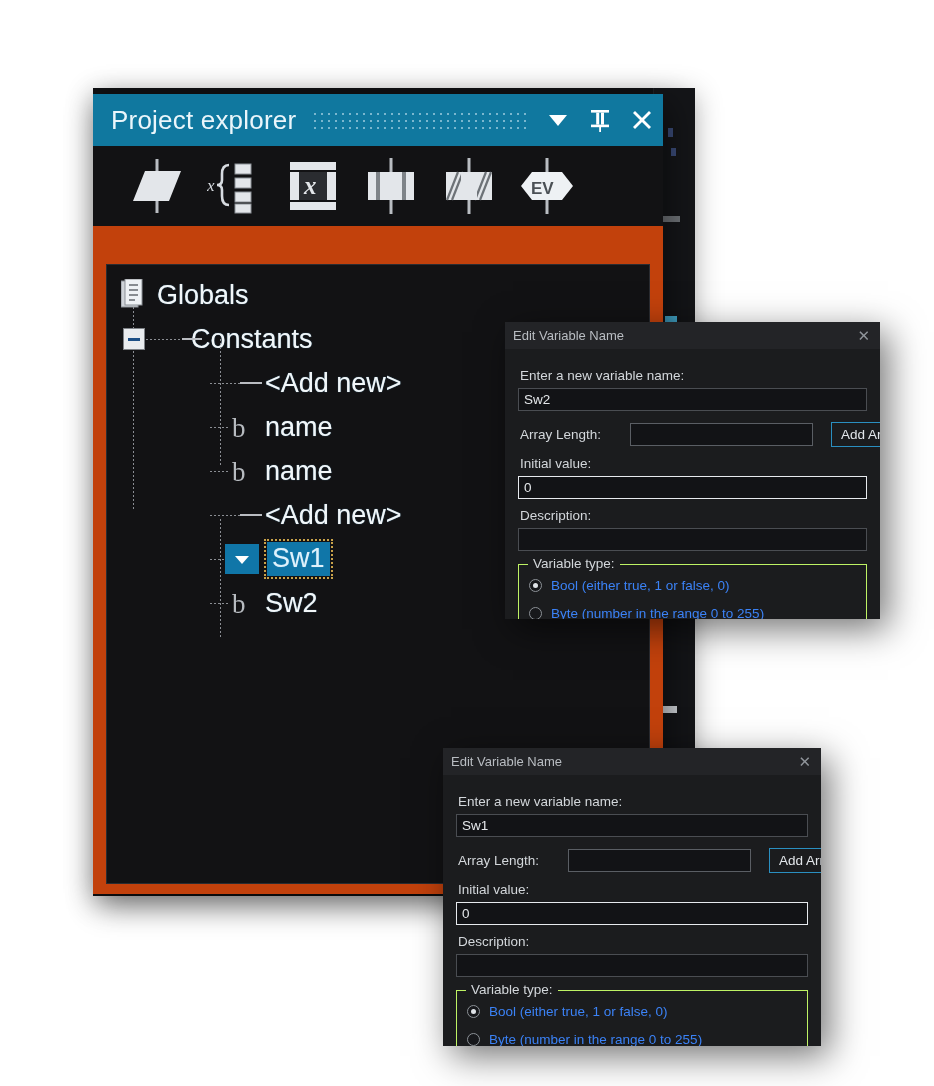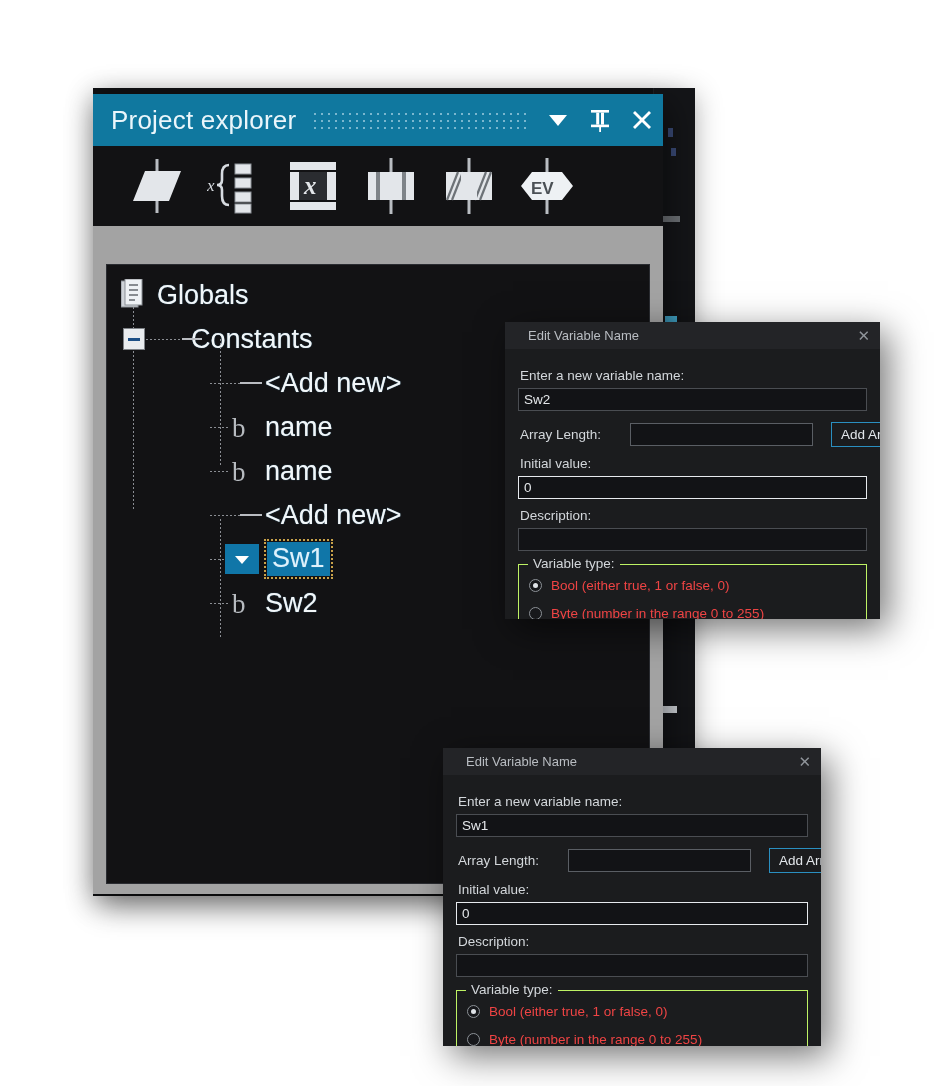--- a/index.html
+++ b/index.html
@@ -22,21 +22,21 @@
     position:absolute; left:560px; top:0px; width:42px; height:808px;
     background:#141518;
     border-left:1px solid #1e2024;
   }
   .backdrop-fleck { position:absolute; background:#3a4b78; }
   .backdrop-fleck.cyan { background:#49b6dd; }
 
   
   #project-explorer {
     position:absolute; left:93px; top:94px; width:570px; height:800px;
-    background:#a3a3a3;
+    background:#c2410c;
     box-shadow: 6px 10px 30px rgba(0,0,0,.45);
   }
   #pe-titlebar {
     height:52px; background:#10789f;
     display:flex; align-items:center;
     position:relative;
   }
   #pe-title {
     color:#eaf6fb; font-size:26px; padding-left:18px; letter-spacing:.2px;
     white-space:nowrap;
@@ -113,21 +113,21 @@
   .dialog {
     position:absolute; background:#1b1c1e;
     box-shadow: 8px 10px 34px rgba(0,0,0,.55);
     overflow:hidden;
     color:#dcdfe2;
   }
   .dlg-titlebar {
     height:27px; background:#232427;
     display:flex; align-items:center; position:relative;
   }
-  .dlg-title { font-size:13px; color:#b9bdc2; padding-left:23px;text-align:center; }
+  .dlg-title { font-size:13px; color:#b9bdc2; padding-left:8px;text-align:center; }
   .dlg-close {
     position:absolute; right:10px; top:0; height:27px;
     display:flex; align-items:center; color:#8f949a; font-size:15px;
   }
   .dlg-body { padding:10px 13px 0 13px; }
   .fld-label { font-size:13.5px; color:#d3d7db; margin:9px 0 5px 2px; }
   .txt {
     width:100%; height:23px; background:#121316;
     border:1px solid #4a4d52; color:#e4e7ea;
     font-size:13.5px; padding:0 5px; font-family:"Liberation Sans", sans-serif;
@@ -153,21 +153,21 @@
     padding:0 5px; font-size:13.5px; color:#d3d7db;
   }
   .radio-row { display:flex; align-items:center; gap:9px; margin-top:13px; }
   .radio {
     width:13px; height:13px; border-radius:50%;
     border:1px solid #8c9196; background:#17181b;
     display:flex; align-items:center; justify-content:center; flex:0 0 auto;
   }
   .radio i { width:5px; height:5px; border-radius:50%; background:#dfe3e7; display:none; }
   .radio.on i { display:block; }
-  .radio-lbl { font-size:13.5px; color:#ef4444; white-space:nowrap; }
+  .radio-lbl { font-size:13.5px; color:#3b82f6; white-space:nowrap; }
 
   #dialog-sw2 { left:505px; top:322px; width:375px; height:297px; }
   #dialog-sw1 { left:443px; top:748px; width:378px; height:298px; }
 </style>
 </head>
 <body>
 
 <div id="backdrop-panel">
   <div id="backdrop-inner-strip"></div>
   <div class="backdrop-fleck" style="left:575px; top:40px; width:5px; height:9px;"></div>

